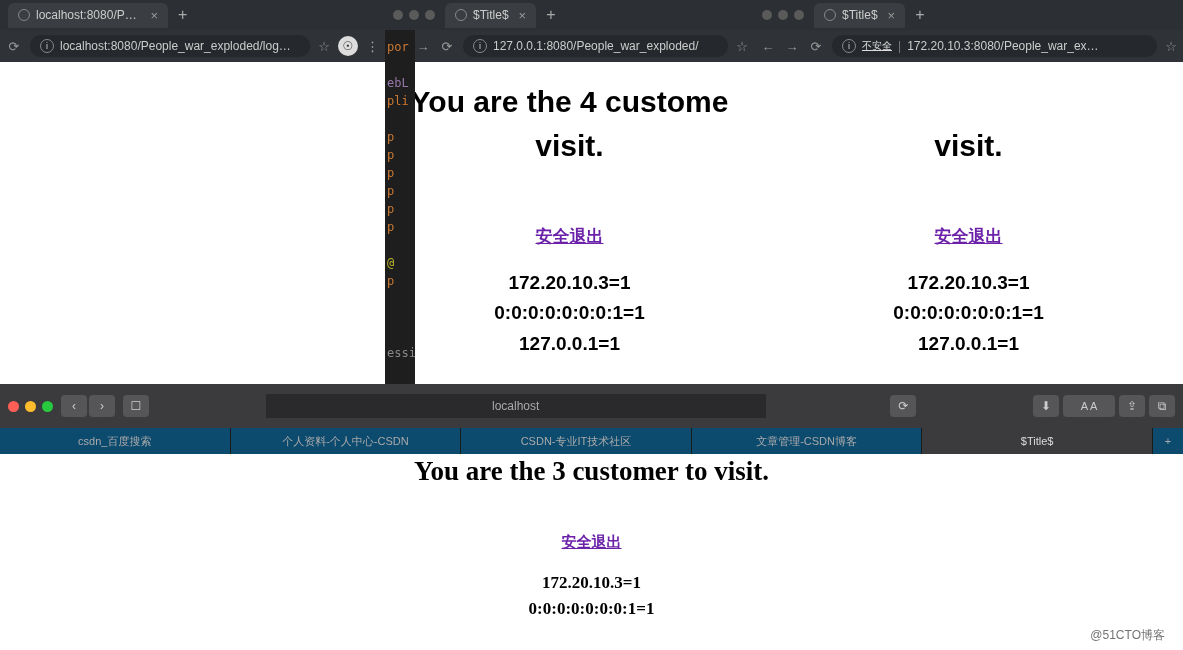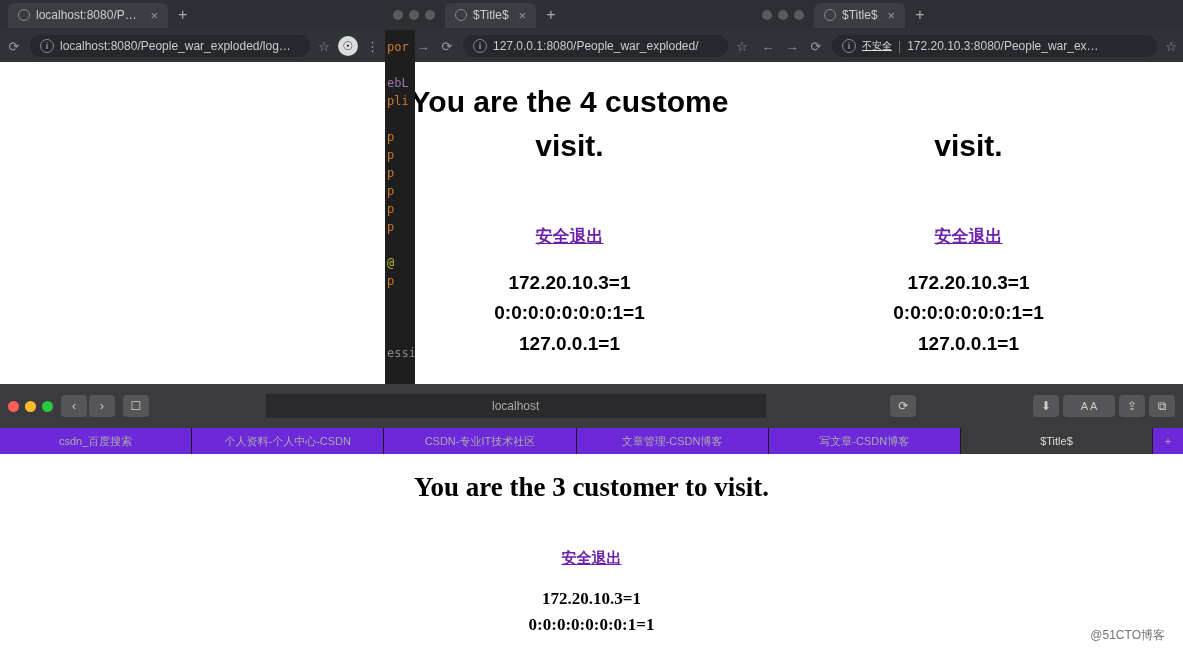--- a/index.html
+++ b/index.html
@@ -46,25 +46,25 @@
 .saf-bar { height: 44px; background: #3b3b3d; display: flex; align-items: center; padding: 0 8px; gap: 8px; }
 .saf-dots { display: flex; gap: 6px; }
 .saf-dot { width: 11px; height: 11px; border-radius: 50%; }
 .saf-dot.r { background: #ff5f56; }
 .saf-dot.y { background: #ffbd2e; }
 .saf-dot.g { background: #27c93f; }
 .saf-nav { display: flex; gap: 2px; }
 .saf-btn { width: 26px; height: 22px; background: #565658; border-radius: 4px; display: flex; align-items: center; justify-content: center; color: #ccc; font-size: 12px; }
 .saf-url { flex: 1; max-width: 500px; margin: 0 auto; background: #2a2a2c; border-radius: 0; height: 24px; display: flex; align-items: center; justify-content: center; color: #aaa; font-size: 12px; }
 .saf-right { display: flex; gap: 4px; margin-left: auto; }
-.saf-tabs { height: 26px; background: #6d28d9; display: flex; color: #aaa; font-size: 11px; }
+.saf-tabs { height: 26px; background: #0c4a6e; display: flex; color: #aaa; font-size: 11px; }
 .saf-tab { flex: 1; display: flex; align-items: center; justify-content: center; border-right: 1px solid #1a1a1a; }
 .saf-tab.active { background: #3b3b3d; color: #ddd; }
 .saf-plus { width: 30px; display: flex; align-items: center; justify-content: center; }
-.saf-page { text-align: center; padding-top: 18px; font-family: 'Times New Roman', serif; }
+.saf-page { text-align: center; padding-top: 2px; font-family: 'Times New Roman', serif; }
 .saf-h1 { font-size: 27px; font-weight: bold; }
 .saf-logout { color: #6b21a8; text-decoration: underline; font-weight: bold; margin-top: 46px; display: inline-block; font-size: 15px; }
 .saf-ips { margin-top: 18px; font-weight: bold; font-size: 17px; line-height: 1.55; }
 .watermark { position: absolute; right: 18px; bottom: 6px; color: #737373; font-size: 12px; }
 .warn { color: #ddd; font-size: 10px; text-decoration: underline; }
 </style>
 </head>
 <body>
 
 <div class="top-row">
@@ -210,21 +210,20 @@
       <div class="saf-btn" style="width:52px;font-size:11px">A A</div>
       <div class="saf-btn">⇪</div>
       <div class="saf-btn">⧉</div>
     </div>
   </div>
   <div class="saf-tabs">
     <div class="saf-tab">csdn_百度搜索</div>
     <div class="saf-tab">个人资料-个人中心-CSDN</div>
     <div class="saf-tab">CSDN-专业IT技术社区</div>
     <div class="saf-tab">文章管理-CSDN博客</div>
-    <div class="saf-tab">写文章-CSDN博客</div>
     <div class="saf-tab active">$Title$</div>
     <div class="saf-plus">+</div>
   </div>
   <div class="saf-page">
     <div class="saf-h1">You are the 3 customer to visit.</div>
     <a class="saf-logout">安全退出 </a>
     <div class="saf-ips">
       <div>172.20.10.3=1</div>
       <div>0:0:0:0:0:0:0:1=1</div>
     </div>

